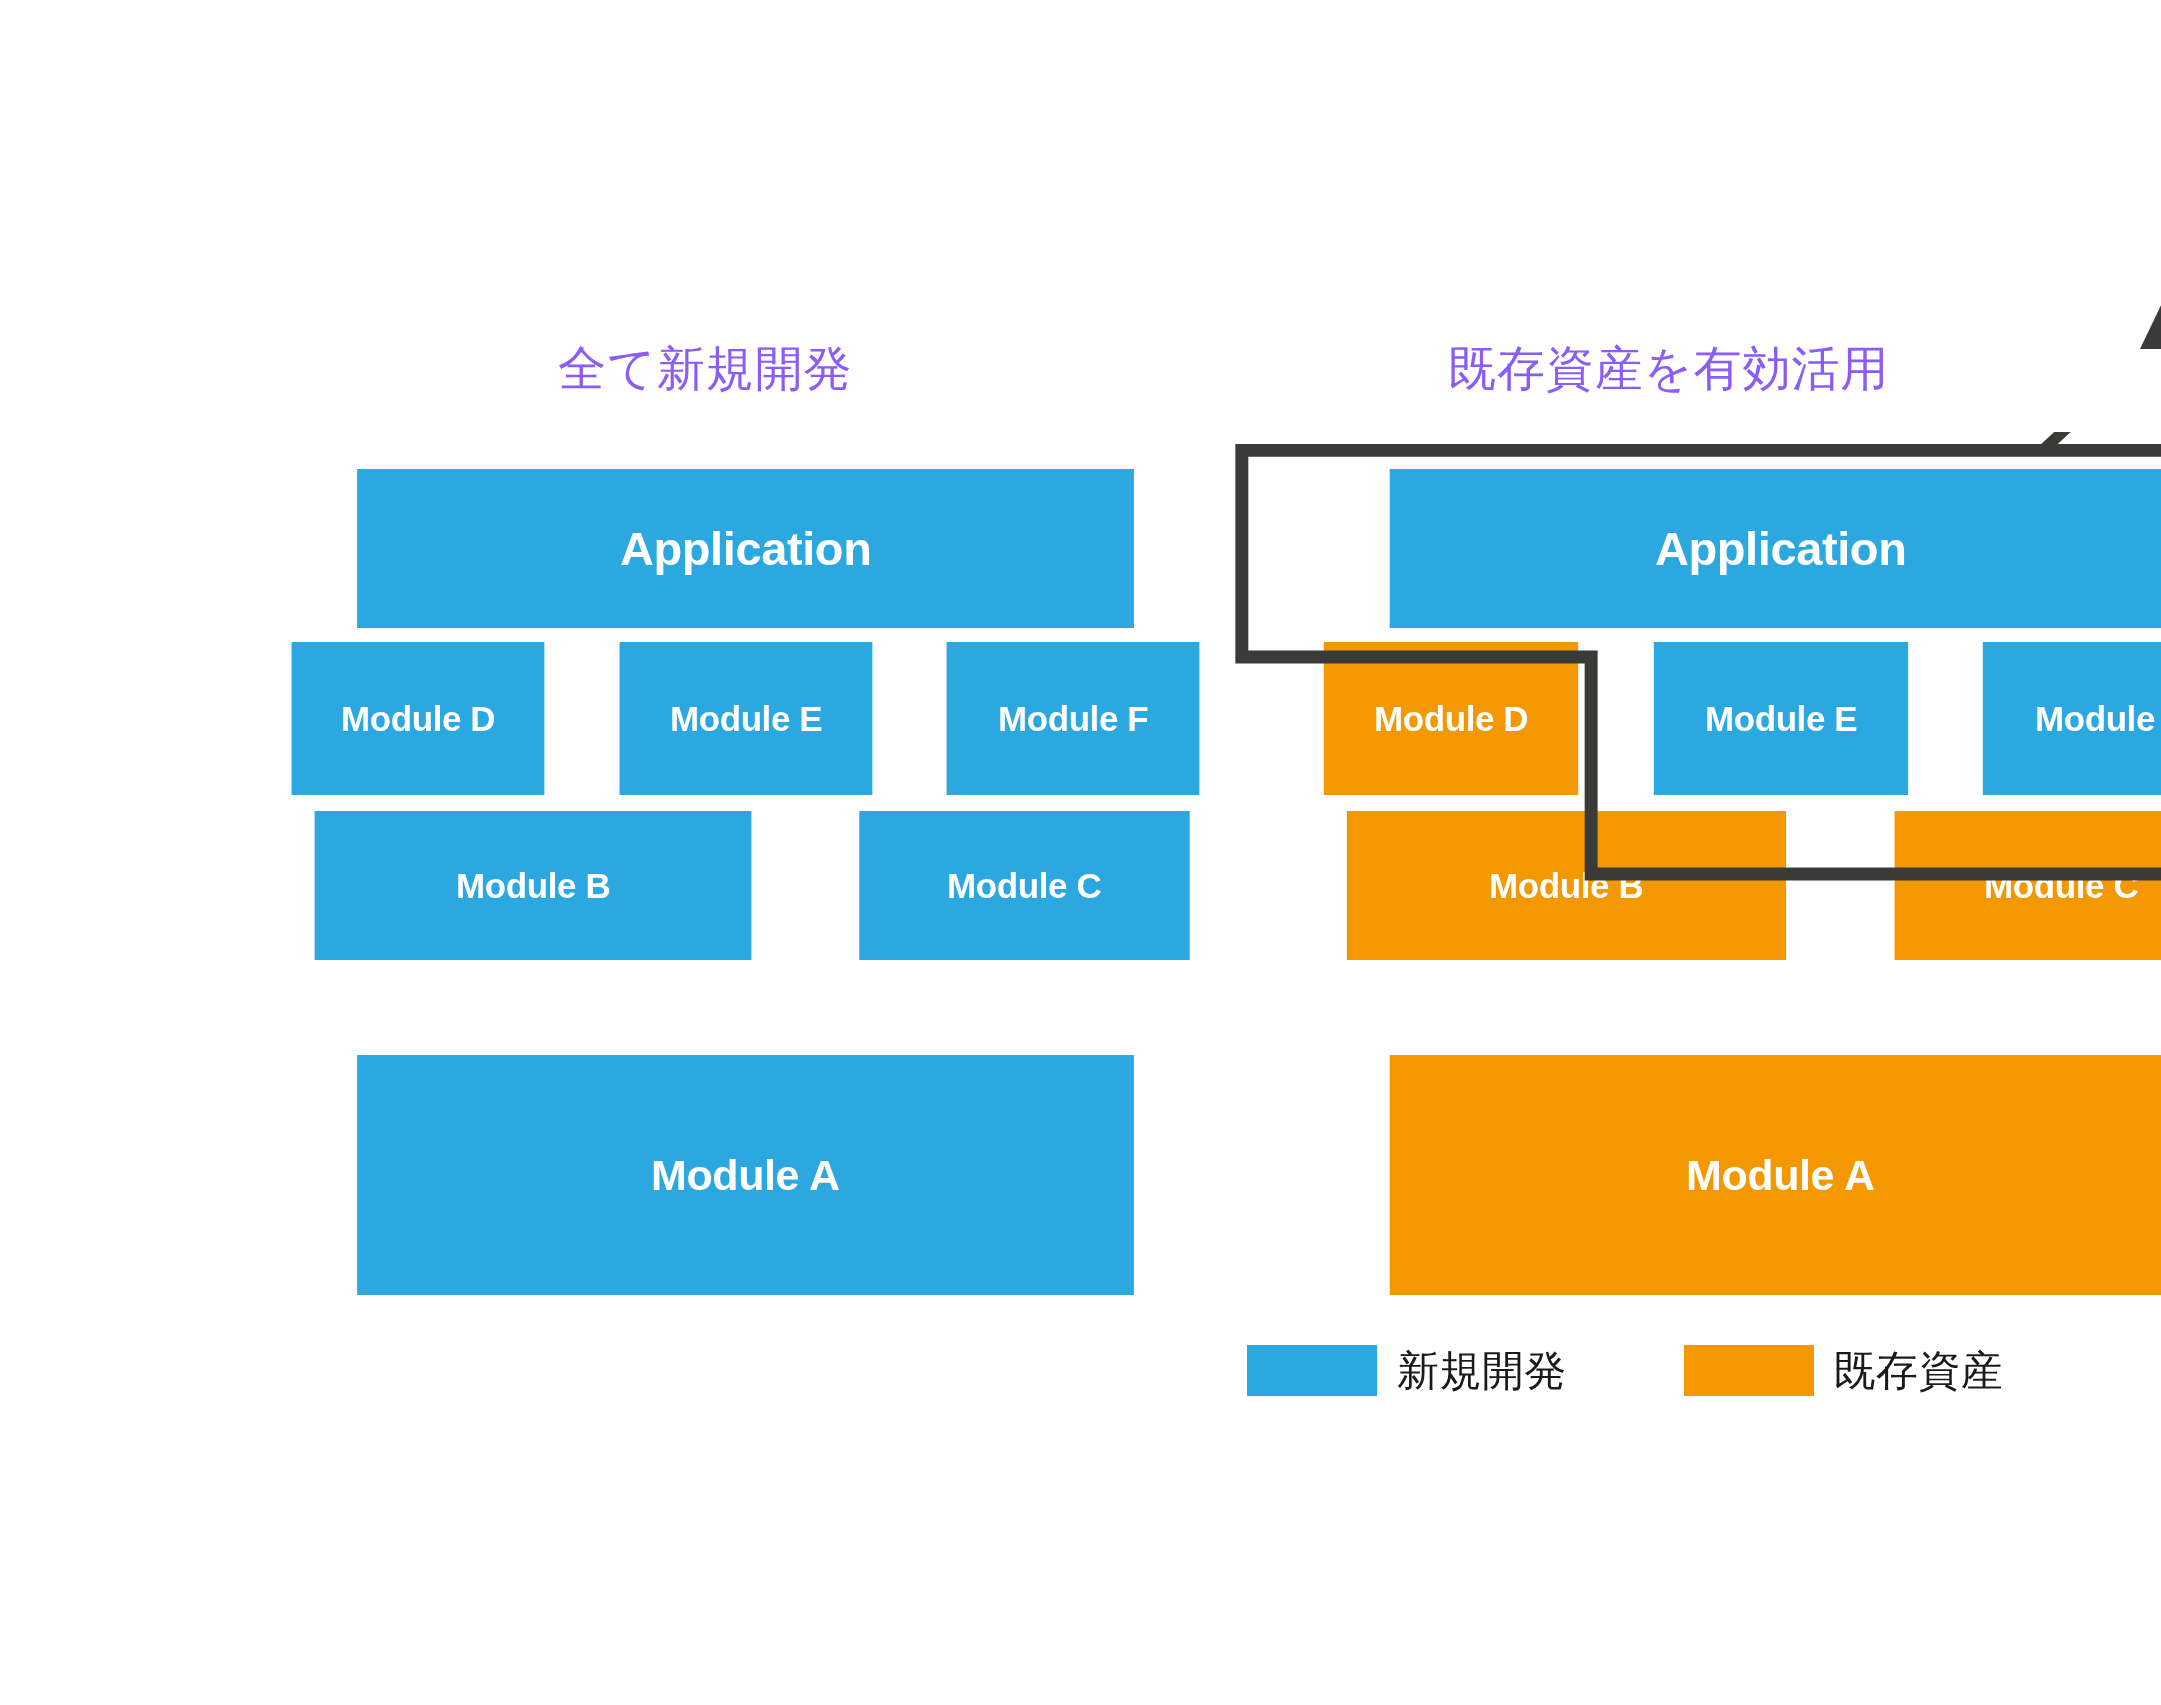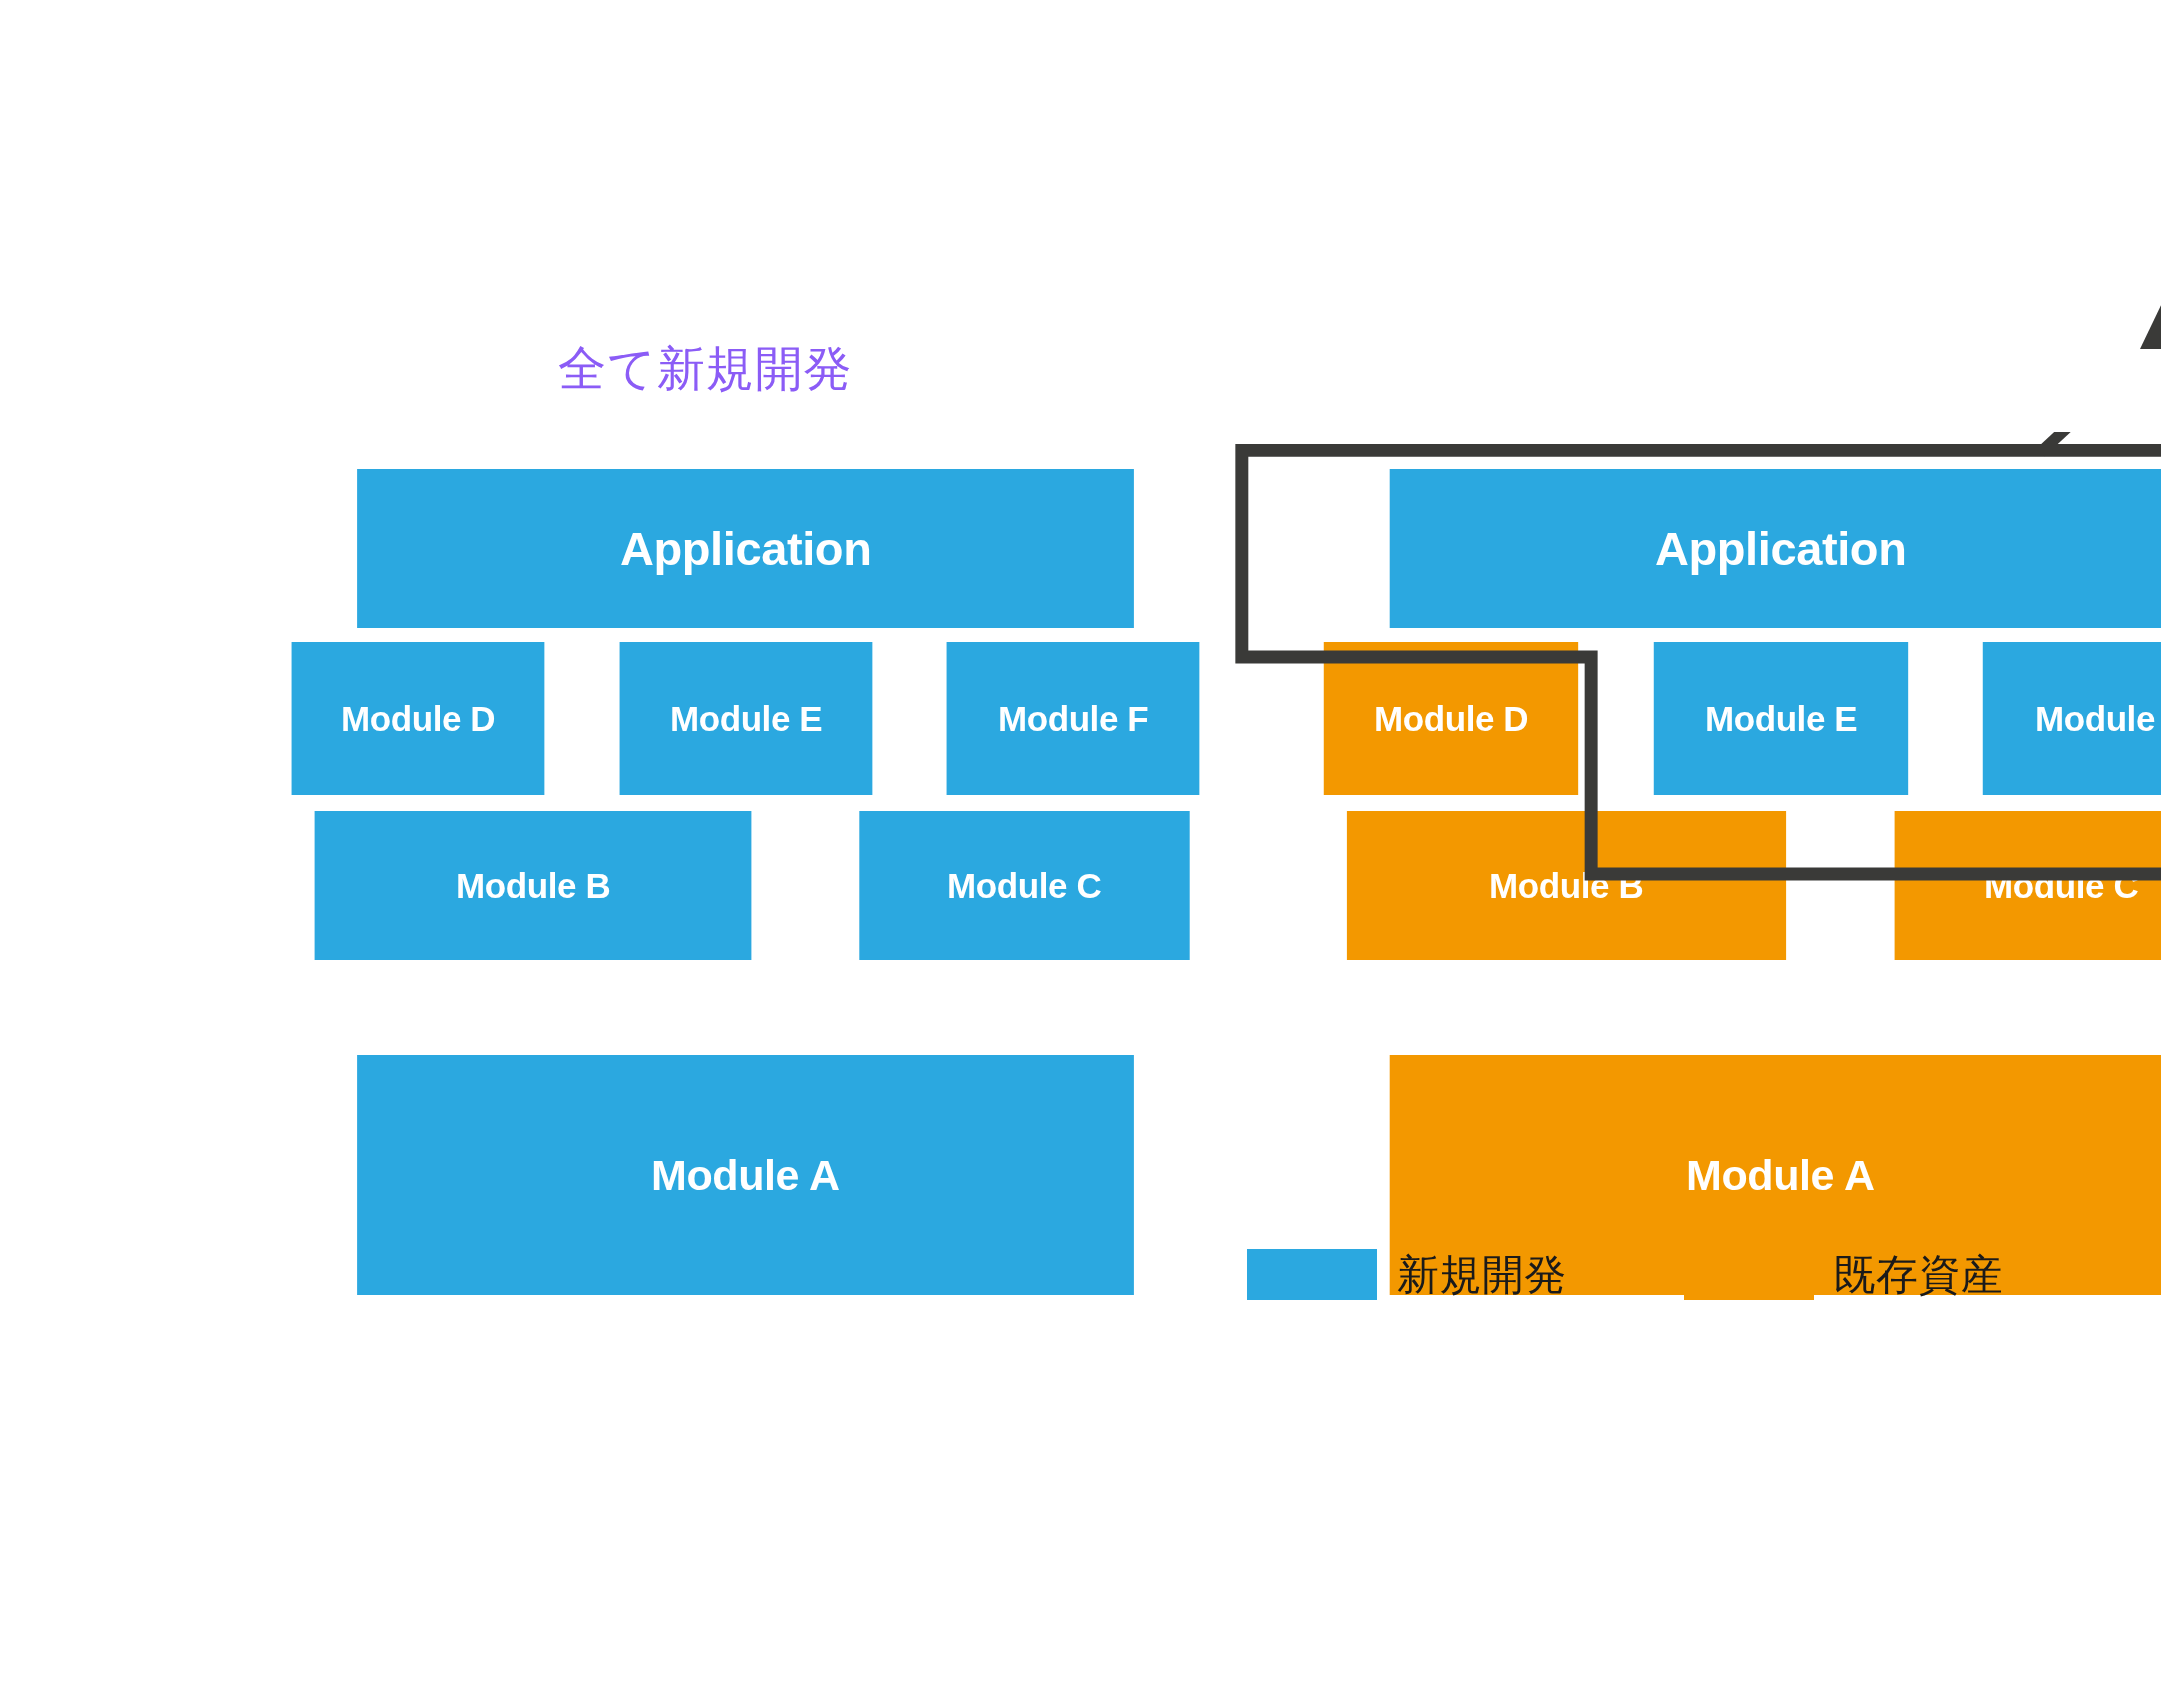--- a/index.html
+++ b/index.html
@@ -122,21 +122,21 @@
     font-family: "DejaVu Sans", "Liberation Sans", sans-serif;
     font-size: 30px;
     letter-spacing: 0.4px;
     white-space: nowrap;
   }
 
   
   #legend {
     position: absolute;
     left: 1247px;
-    top: 1249px;
+    top: 1345px;
     display: flex;
     align-items: center;
   }
   .legend-item {
     display: flex;
     align-items: center;
   }
   .legend-swatch {
     width: 130px;
     height: 51px;
@@ -153,20 +153,21 @@
   }
   .legend-gap { width: 117px; flex: 0 0 117px; }
 </style>
 </head>
 <body>
 
 <div id="stage">
 
   <div class="col-title" id="title-left">全て新規開発</div>
 
+  <div class="col-title" id="title-right">既存資産を有効活用</div>
 
   <div class="stack" id="stack-left">
 
     <div class="row row-app">
       <div class="block blue fs-app w-full">
         <span>Application</span>
       </div>
     </div>
 
     <div class="row row-def">

